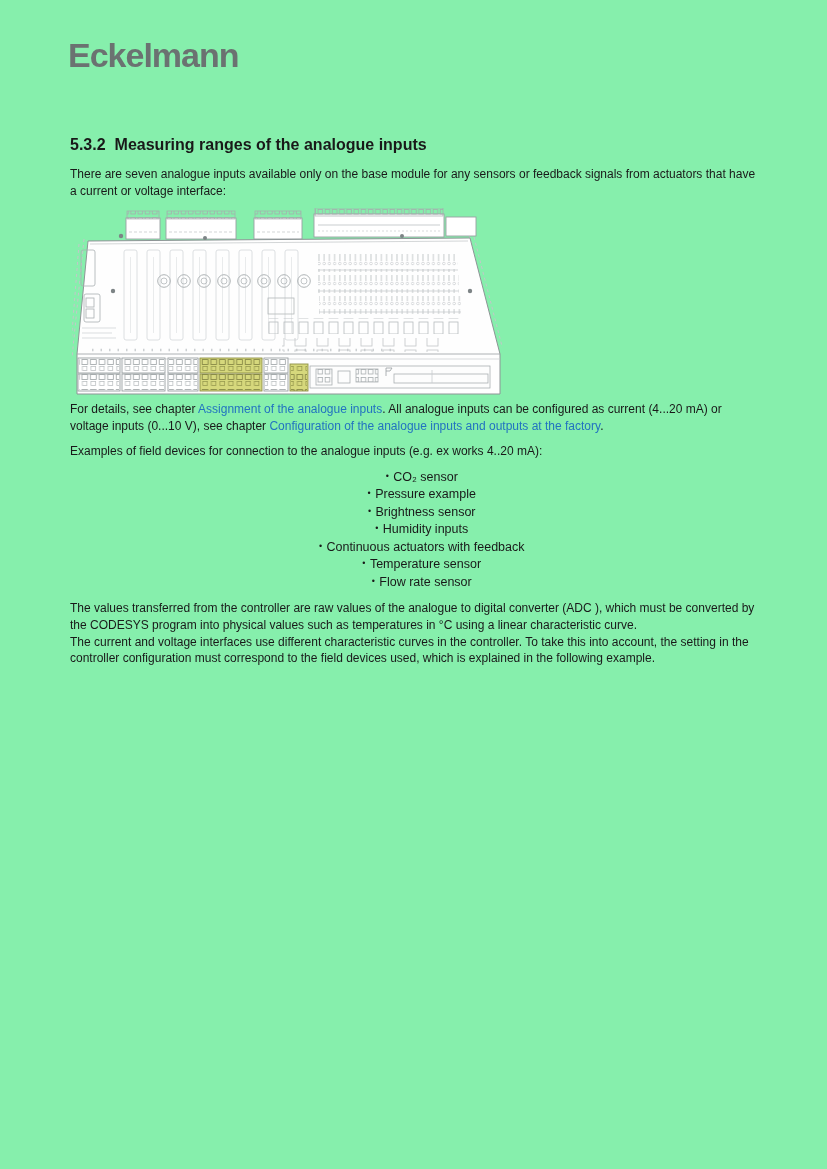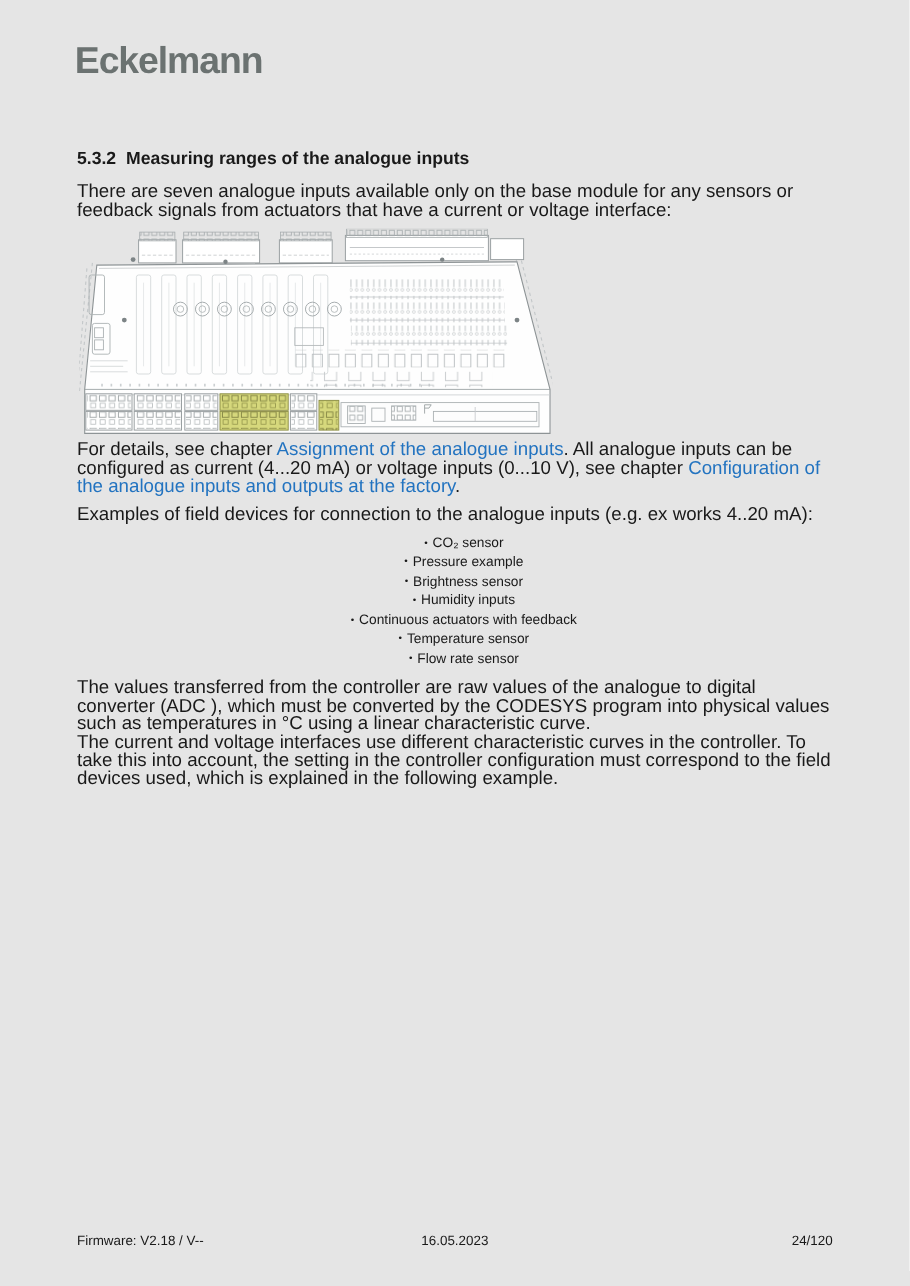--- a/index.html
+++ b/index.html
@@ -1,23 +1,23 @@
 <!DOCTYPE html>
 <html><head>
 <meta charset="utf-8">
 <style>
   html,body{margin:0;padding:0;background:#ffffff;}
-  .page{position:relative;width:827px;height:1169px;background:#e5e5e5;overflow:hidden;
+  .page{position:relative;width:827px;height:1169px;background:#86efac;overflow:hidden;
         font-family:"Liberation Sans","DejaVu Sans",sans-serif;color:#191919;}
   .logo{position:absolute;top:38px;left:68px;font-size:34px;font-weight:700;
         color:#6b7271;letter-spacing:-1px;line-height:1;}
   .content{position:absolute;top:136px;left:70px;width:688px;}
   .heading{font-size:16px;font-weight:700;margin:0 0 12px 0;}
   .sec-num{margin-right:9px;}
-  .para{font-size:17px;line-height:16.6px;margin:0 0 9px 0;}
+  .para{font-size:12px;line-height:16.6px;margin:0 0 9px 0;}
   .para.tight{margin-bottom:0;}
   .link{color:#2273c0;text-decoration:none;cursor:pointer;}
   .figure{margin:1px 0 3px 2px;}
   .figure svg{display:block;}
   .list{list-style:none;margin:-1px 0 10px 0;padding:0 0 0 11px;text-align:center;}
   .list li{font-size:12.5px;line-height:17px;}
   .bullet{display:inline-block;width:12px;font-size:9px;vertical-align:1.5px;}
   .footer{position:absolute;left:70px;right:70px;bottom:33px;height:15px;font-size:12.2px;color:#191919;}
   .f-left{position:absolute;left:0;top:0;}
   .f-center{position:absolute;left:50%;top:0;transform:translateX(-50%);}
@@ -203,19 +203,14 @@
       <li><span class="bullet">•</span><span>Continuous actuators with feedback</span></li>
       <li><span class="bullet">•</span><span>Temperature sensor</span></li>
       <li><span class="bullet">•</span><span>Flow rate sensor</span></li>
     </ul>
 
     <p class="para tight">The values transferred from the controller are raw values of the analogue to digital converter (ADC ), which must be converted by the CODESYS program into physical values such as temperatures in °C using a linear characteristic curve.</p>
     <p class="para">The current and voltage interfaces use different characteristic curves in the controller. To take this into account, the setting in the controller configuration must correspond to the field devices used, which is explained in the following example.</p>
 
   </div>
 
-  <footer class="footer">
-    <span class="f-left">Firmware: V2.18 / V--</span>
-    <span class="f-center">16.05.2023</span>
-    <span class="f-right">24/120</span>
-  </footer>
 
 </div>
 
 </body></html>

